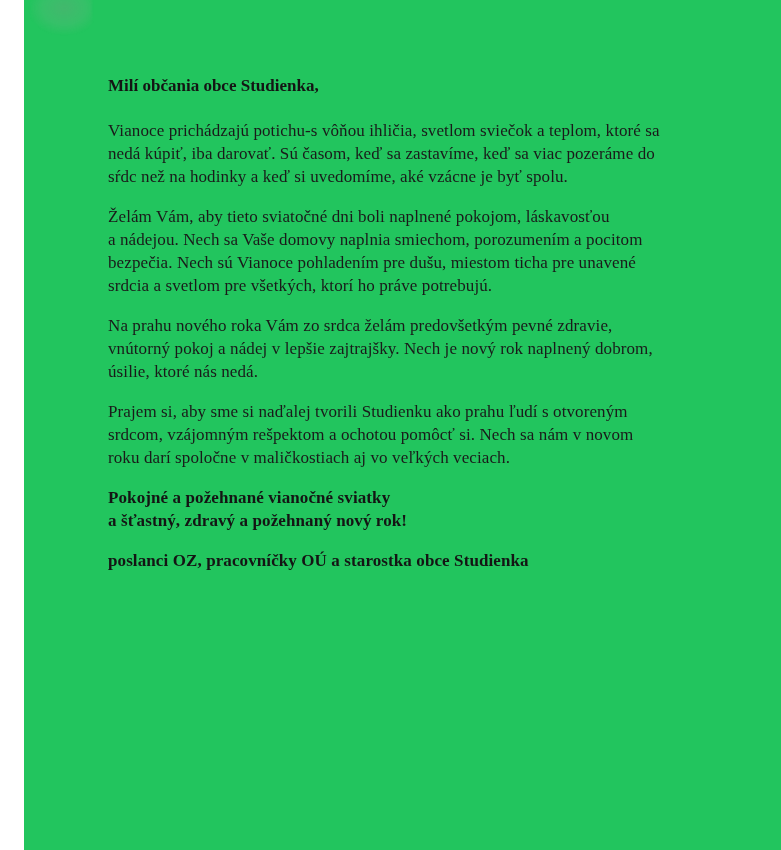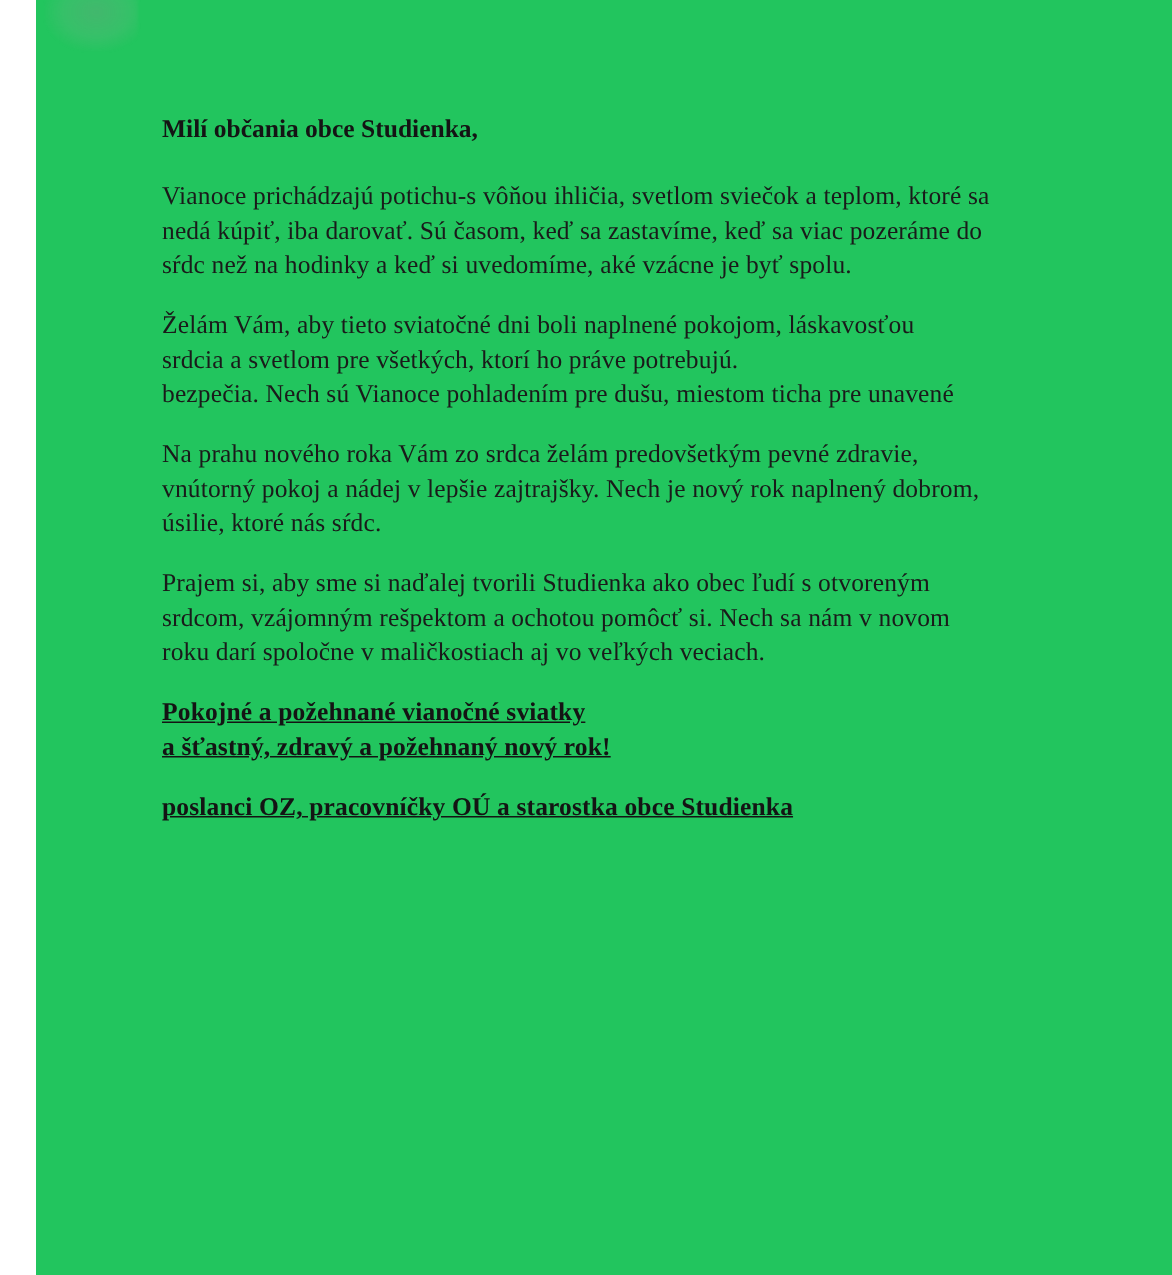--- a/index.html
+++ b/index.html
@@ -35,21 +35,20 @@
     line-height: 23px;
     margin-bottom: 22px;
     color: #141414;
   }
   .para {
     margin-bottom: 17px;
   }
   .para.bold .line {
     font-weight: bold;
     color: #141414;
-    text-decoration: underline;
   }
   
   .smudge {
     position: absolute;
     left: 6px;
     top: -6px;
     width: 62px;
     height: 40px;
     background: radial-gradient(ellipse at 55% 35%, rgba(150,150,148,0.28) 0%, rgba(170,170,168,0.15) 45%, rgba(255,255,255,0) 75%);
     filter: blur(1px);
@@ -76,33 +75,34 @@
     <div class="salutation">Milí občania obce Studienka,</div>
 
     <div class="para">
       <div class="line">Vianoce prichádzajú potichu-s vôňou ihličia, svetlom sviečok a teplom, ktoré sa</div>
       <div class="line">nedá kúpiť, iba darovať. Sú časom, keď sa zastavíme, keď sa viac pozeráme do</div>
       <div class="line">sŕdc než na hodinky a keď si uvedomíme, aké vzácne je byť spolu.</div>
     </div>
 
     <div class="para">
       <div class="line">Želám Vám, aby tieto sviatočné dni boli naplnené pokojom, láskavosťou</div>
+      <div class="line">a nádejou. Nech sa Vaše domovy naplnia smiechom, porozumením a pocitom</div>
+      <div class="line">bezpečia. Nech sú Vianoce pohladením pre dušu, miestom ticha pre unavené</div>
       <div class="line">srdcia a svetlom pre všetkých, ktorí ho práve potrebujú.</div>
-      <div class="line">bezpečia. Nech sú Vianoce pohladením pre dušu, miestom ticha pre unavené</div>
     </div>
 
 
     <div class="para">
       <div class="line">Na prahu nového roka Vám zo srdca želám predovšetkým pevné zdravie,</div>
       <div class="line">vnútorný pokoj a nádej v lepšie zajtrajšky. Nech je nový rok naplnený dobrom,</div>
-      <div class="line">úsilie, ktoré nás sŕdc.</div>
+      <div class="line">úsilie, ktoré nás nedá.</div>
     </div>
 
     <div class="para">
-      <div class="line">Prajem si, aby sme si naďalej tvorili Studienka ako obec ľudí s otvoreným</div>
+      <div class="line">Prajem si, aby sme si naďalej tvorili Studienku ako prahu ľudí s otvoreným</div>
       <div class="line">srdcom, vzájomným rešpektom a ochotou pomôcť si. Nech sa nám v novom</div>
       <div class="line">roku darí spoločne v maličkostiach aj vo veľkých veciach.</div>
     </div>
 
     <div class="para bold">
       <div class="line">Pokojné a požehnané vianočné sviatky</div>
       <div class="line">a šťastný, zdravý a požehnaný nový rok!</div>
     </div>
 
     <div class="para bold">

